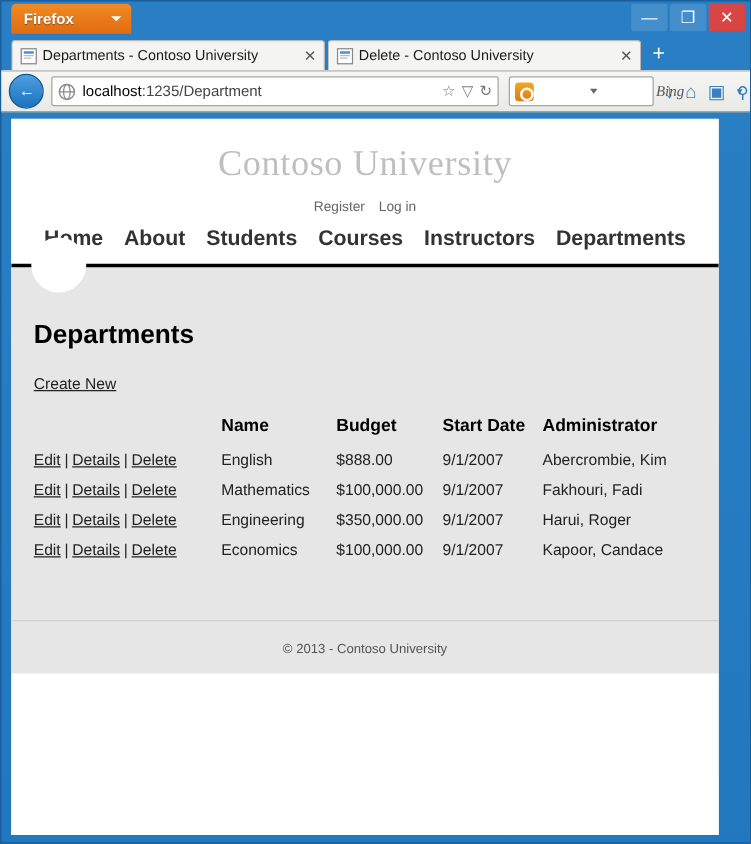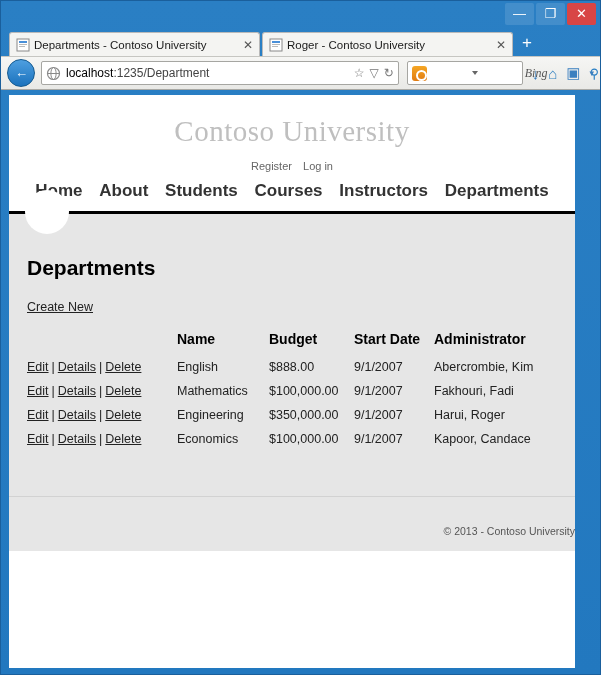--- a/index.html
+++ b/index.html
@@ -316,36 +316,40 @@
     text-decoration: underline;
   }
   table.dept td.actions span.sep { padding: 0 3px; color: #222; }
   .col-actions { width: 150px; }
   .col-name    { width: 92px; }
   .col-budget  { width: 85px; }
   .col-start   { width: 80px; }
   .footer {
     background: #e6e6e6;
     border-top: 1px solid #d2d2d2;
-    text-align: right;
+    text-align: center;
     font-size: 10.5px;
     color: #555;
-    padding: 28px 0 14px 0;
+    padding: 16px 0 14px 0;
   }
   .white-fill {
     background: #fff;
     height: 160px;
   }
 </style>
 </head>
 <body>
 
 <div class="window">
 
   <div class="titlebar">
+    <div class="firefox-tab">
+      <span>Firefox</span>
+      <span class="caret"></span>
+    </div>
     <div class="wincontrols">
       <div class="wc-min">—</div>
       <div class="wc-max">❐</div>
       <div class="wc-close">✕</div>
     </div>
   </div>
 
   <div class="tabstrip">
     <div class="tab t1">
       <span class="favicon">
@@ -361,21 +365,21 @@
     </div>
     <div class="tab t2">
       <span class="favicon">
         <svg width="14" height="14" viewBox="0 0 14 14">
           <rect x="1" y="1" width="12" height="12" fill="#ffffff" stroke="#888"></rect>
           <rect x="3" y="3" width="8" height="2" fill="#4a90d9"></rect>
           <rect x="3" y="6" width="8" height="1" fill="#bbb"></rect>
           <rect x="3" y="8" width="6" height="1" fill="#bbb"></rect>
         </svg>
       </span>
-      <span>Roger - Contoso University</span>
+      <span>Delete - Contoso University</span>
       <span class="closex">✕</span>
     </div>
     <div class="newtab">+</div>
   </div>
 
   <div class="navbar">
     <div class="backbtn">
       <span class="arrow">←</span>
     </div>
 

